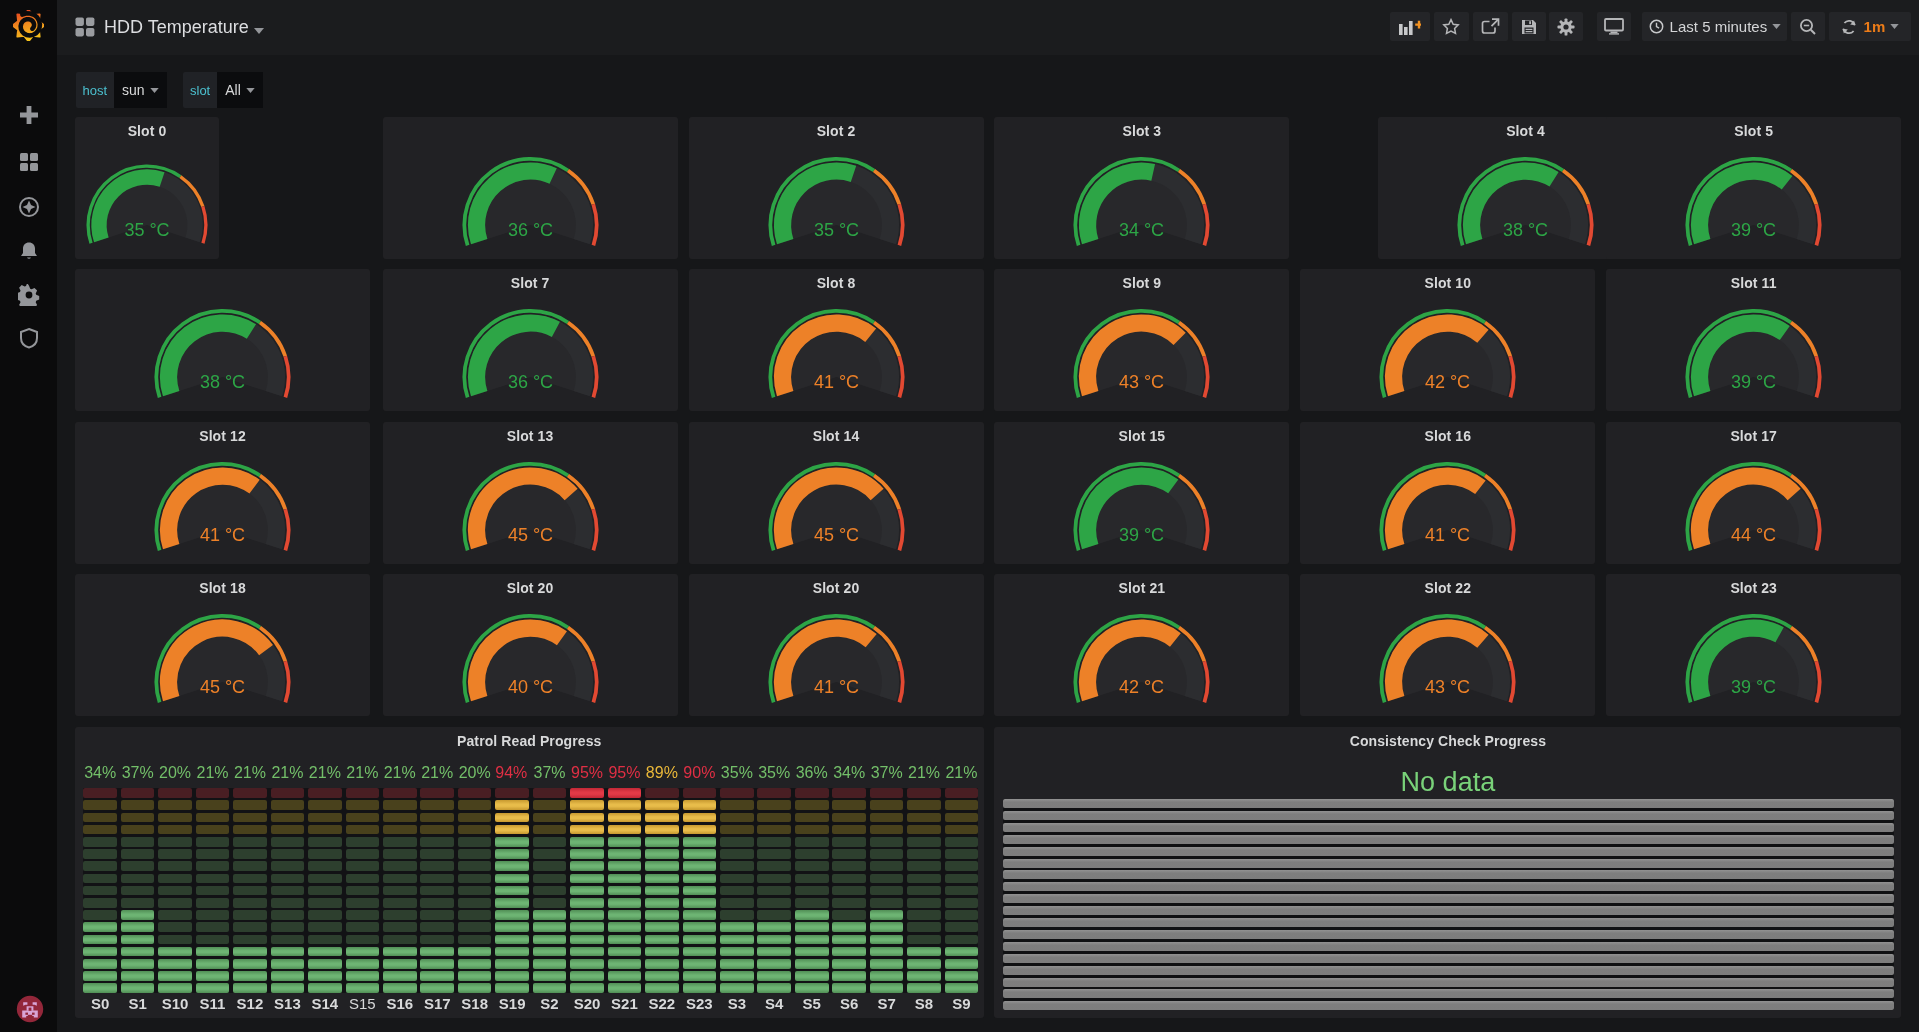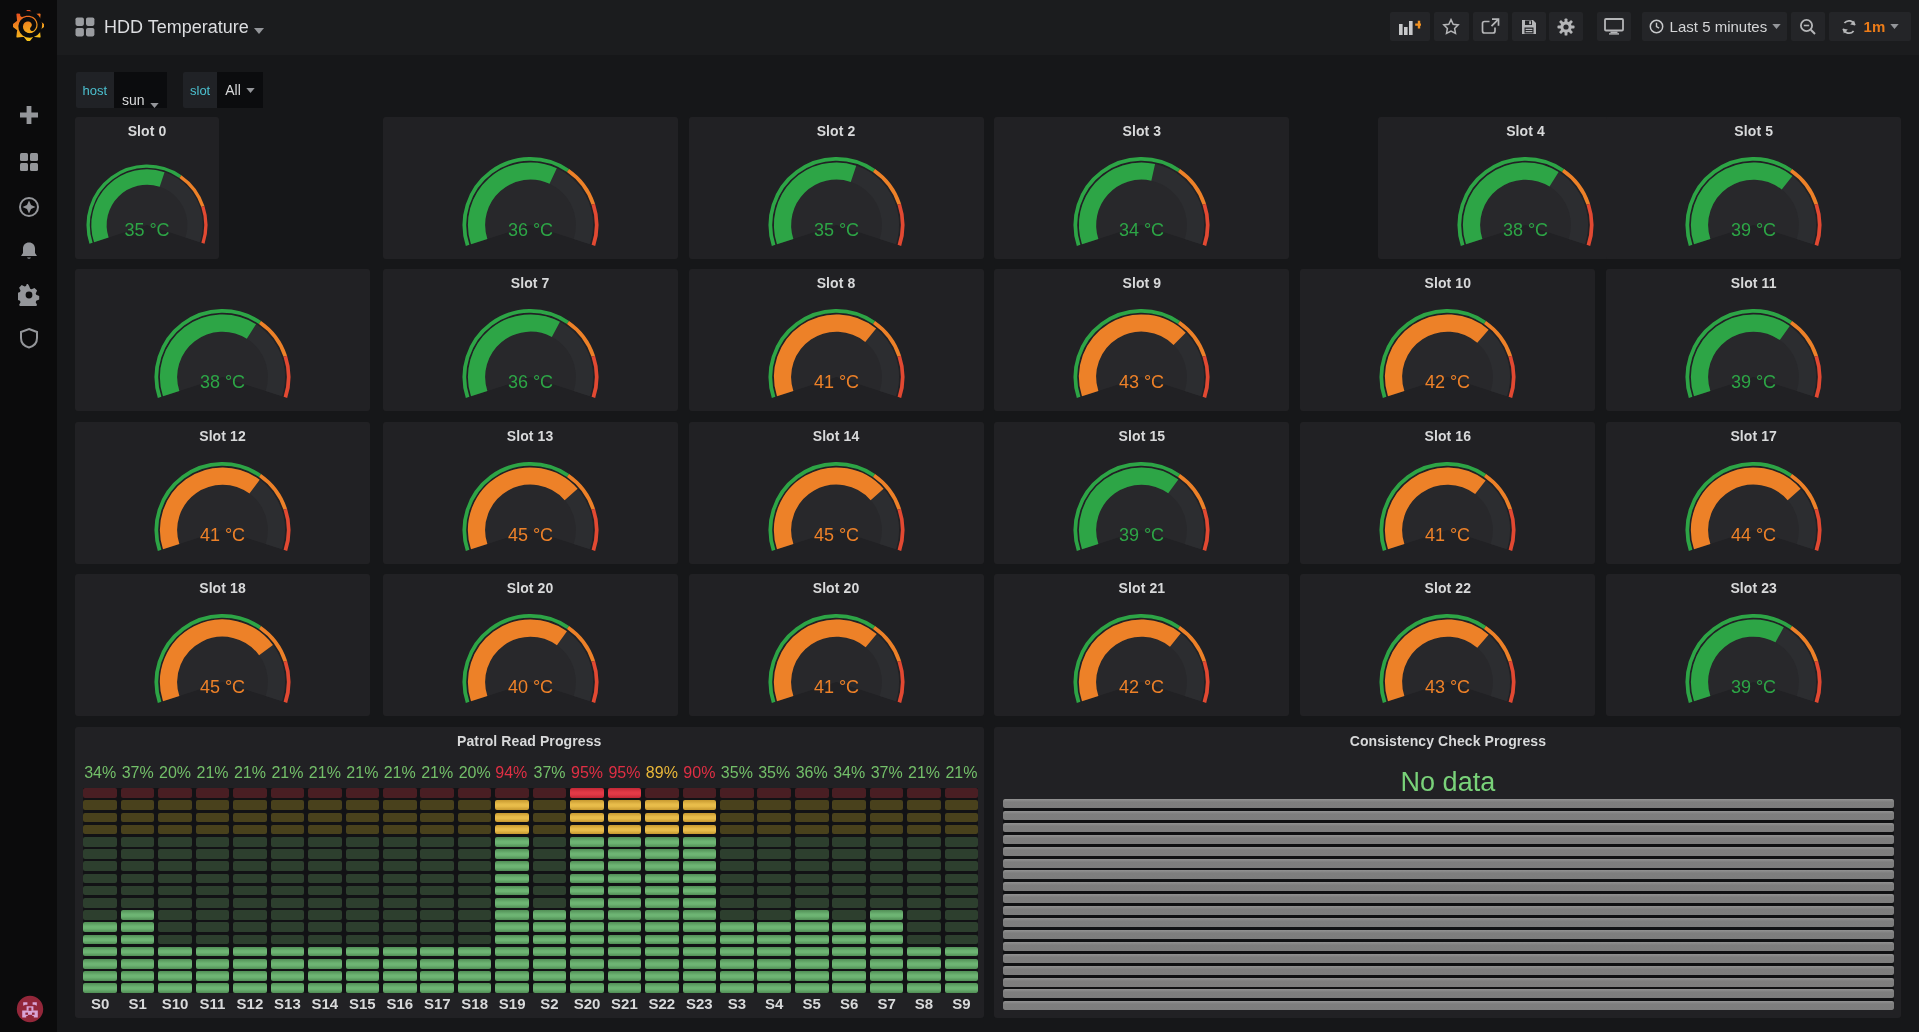--- a/index.html
+++ b/index.html
@@ -157,21 +157,21 @@
     <div style="display:flex;height:100%;align-items:center;justify-content:center;font-size:15px;color:#eb7b18;font-weight:700"><svg width="16" height="16" viewBox="0 0 16 16" style="margin-right:7px">
         <path d="M13.8 6.2 A6 6 0 0 0 3.4 4.0 M2.2 9.8 A6 6 0 0 0 12.6 12.0" fill="none" stroke="#b5b6b8" stroke-width="1.8"></path>
         <path d="M13.2 1.5 L13.9 6.3 L9.2 5.4 Z" fill="#b5b6b8"></path>
         <path d="M2.8 14.5 L2.1 9.7 L6.8 10.6 Z" fill="#b5b6b8"></path>
       </svg>1m<svg width="9" height="5" viewBox="0 0 10 6" style="margin-left:5px">
         <path d="M0 0h10L5 6z" fill="#94969a"></path>
       </svg></div>
   </div>
 <div style="position:absolute;left:75.5px;top:72px;height:36px;display:flex">
     <div style="background:#202226;color:#4bc0cf;font-size:13px;font-weight:500;display:flex;align-items:center;padding:0 7px;border-radius:2px 0 0 2px">host</div>
-    <div style="background:#0b0c0e;color:#d8d9da;font-size:14px;display:flex;align-items:flex-end;padding:0 8px">sun<svg width="9" height="5" viewBox="0 0 10 6" style="margin-left:5px">
+    <div style="background:#0b0c0e;color:#d8d9da;font-size:14px;display:flex;align-items:center;padding:0 8px">sun<svg width="9" height="5" viewBox="0 0 10 6" style="margin-left:5px">
         <path d="M0 0h10L5 6z" fill="#94969a"></path>
       </svg></div>
   </div>
 <div style="position:absolute;left:183px;top:72px;height:36px;display:flex">
     <div style="background:#202226;color:#4bc0cf;font-size:13px;font-weight:500;display:flex;align-items:center;padding:0 7px;border-radius:2px 0 0 2px">slot</div>
     <div style="background:#0b0c0e;color:#d8d9da;font-size:14px;display:flex;align-items:center;padding:0 8px">All<svg width="9" height="5" viewBox="0 0 10 6" style="margin-left:5px">
         <path d="M0 0h10L5 6z" fill="#94969a"></path>
       </svg></div>
   </div>
 <div class="panel" style="left:75px;top:116.5px;width:144.0px;height:142.0px">
@@ -655,21 +655,21 @@
     <div style="position:absolute;left:270.5px;top:147.1px;width:33.7px;height:9.6px;border-radius:2px;background:#2d3f2e"></div>
     <div style="position:absolute;left:270.5px;top:159.3px;width:33.7px;height:9.6px;border-radius:2px;background:#2d3f2e"></div>
     <div style="position:absolute;left:270.5px;top:171.5px;width:33.7px;height:9.6px;border-radius:2px;background:#2d3f2e"></div>
     <div style="position:absolute;left:270.5px;top:183.7px;width:33.7px;height:9.6px;border-radius:2px;background:#2d3f2e"></div>
     <div style="position:absolute;left:270.5px;top:195.9px;width:33.7px;height:9.6px;border-radius:2px;background:#2d3f2e"></div>
     <div style="position:absolute;left:270.5px;top:208.1px;width:33.7px;height:9.6px;border-radius:2px;background:#2d3f2e"></div>
     <div style="position:absolute;left:270.5px;top:220.3px;width:33.7px;height:9.6px;border-radius:2px;background:linear-gradient(180deg,#518f56 0%,#6db473 42%,#6db473 62%,#518f56 100%)"></div>
     <div style="position:absolute;left:270.5px;top:232.5px;width:33.7px;height:9.6px;border-radius:2px;background:linear-gradient(180deg,#518f56 0%,#6db473 42%,#6db473 62%,#518f56 100%)"></div>
     <div style="position:absolute;left:270.5px;top:244.7px;width:33.7px;height:9.6px;border-radius:2px;background:linear-gradient(180deg,#518f56 0%,#6db473 42%,#6db473 62%,#518f56 100%)"></div>
     <div style="position:absolute;left:270.5px;top:256.9px;width:33.7px;height:9.6px;border-radius:2px;background:linear-gradient(180deg,#518f56 0%,#6db473 42%,#6db473 62%,#518f56 100%)"></div>
-    <div style="position:absolute;left:268.5px;top:268px;width:37.7px;text-align:center;font-size:15px;font-weight:700;color:#d8d9da">S15</div>
+    <div style="position:absolute;left:268.5px;top:268px;width:37.7px;text-align:center;font-size:15px;font-weight:400;color:#d8d9da">S15</div>
     <div style="position:absolute;left:307.9px;top:37px;width:33.7px;height:17px;line-height:17px;text-align:center;font-size:16px;color:#73bf69">21%</div>
     <div style="position:absolute;left:307.9px;top:61.7px;width:33.7px;height:9.6px;border-radius:2px;background:#491e23"></div>
     <div style="position:absolute;left:307.9px;top:73.9px;width:33.7px;height:9.6px;border-radius:2px;background:#49411c"></div>
     <div style="position:absolute;left:307.9px;top:86.1px;width:33.7px;height:9.6px;border-radius:2px;background:#49411c"></div>
     <div style="position:absolute;left:307.9px;top:98.3px;width:33.7px;height:9.6px;border-radius:2px;background:#49411c"></div>
     <div style="position:absolute;left:307.9px;top:110.5px;width:33.7px;height:9.6px;border-radius:2px;background:#2d3f2e"></div>
     <div style="position:absolute;left:307.9px;top:122.7px;width:33.7px;height:9.6px;border-radius:2px;background:#2d3f2e"></div>
     <div style="position:absolute;left:307.9px;top:134.9px;width:33.7px;height:9.6px;border-radius:2px;background:#2d3f2e"></div>
     <div style="position:absolute;left:307.9px;top:147.1px;width:33.7px;height:9.6px;border-radius:2px;background:#2d3f2e"></div>
     <div style="position:absolute;left:307.9px;top:159.3px;width:33.7px;height:9.6px;border-radius:2px;background:#2d3f2e"></div>

